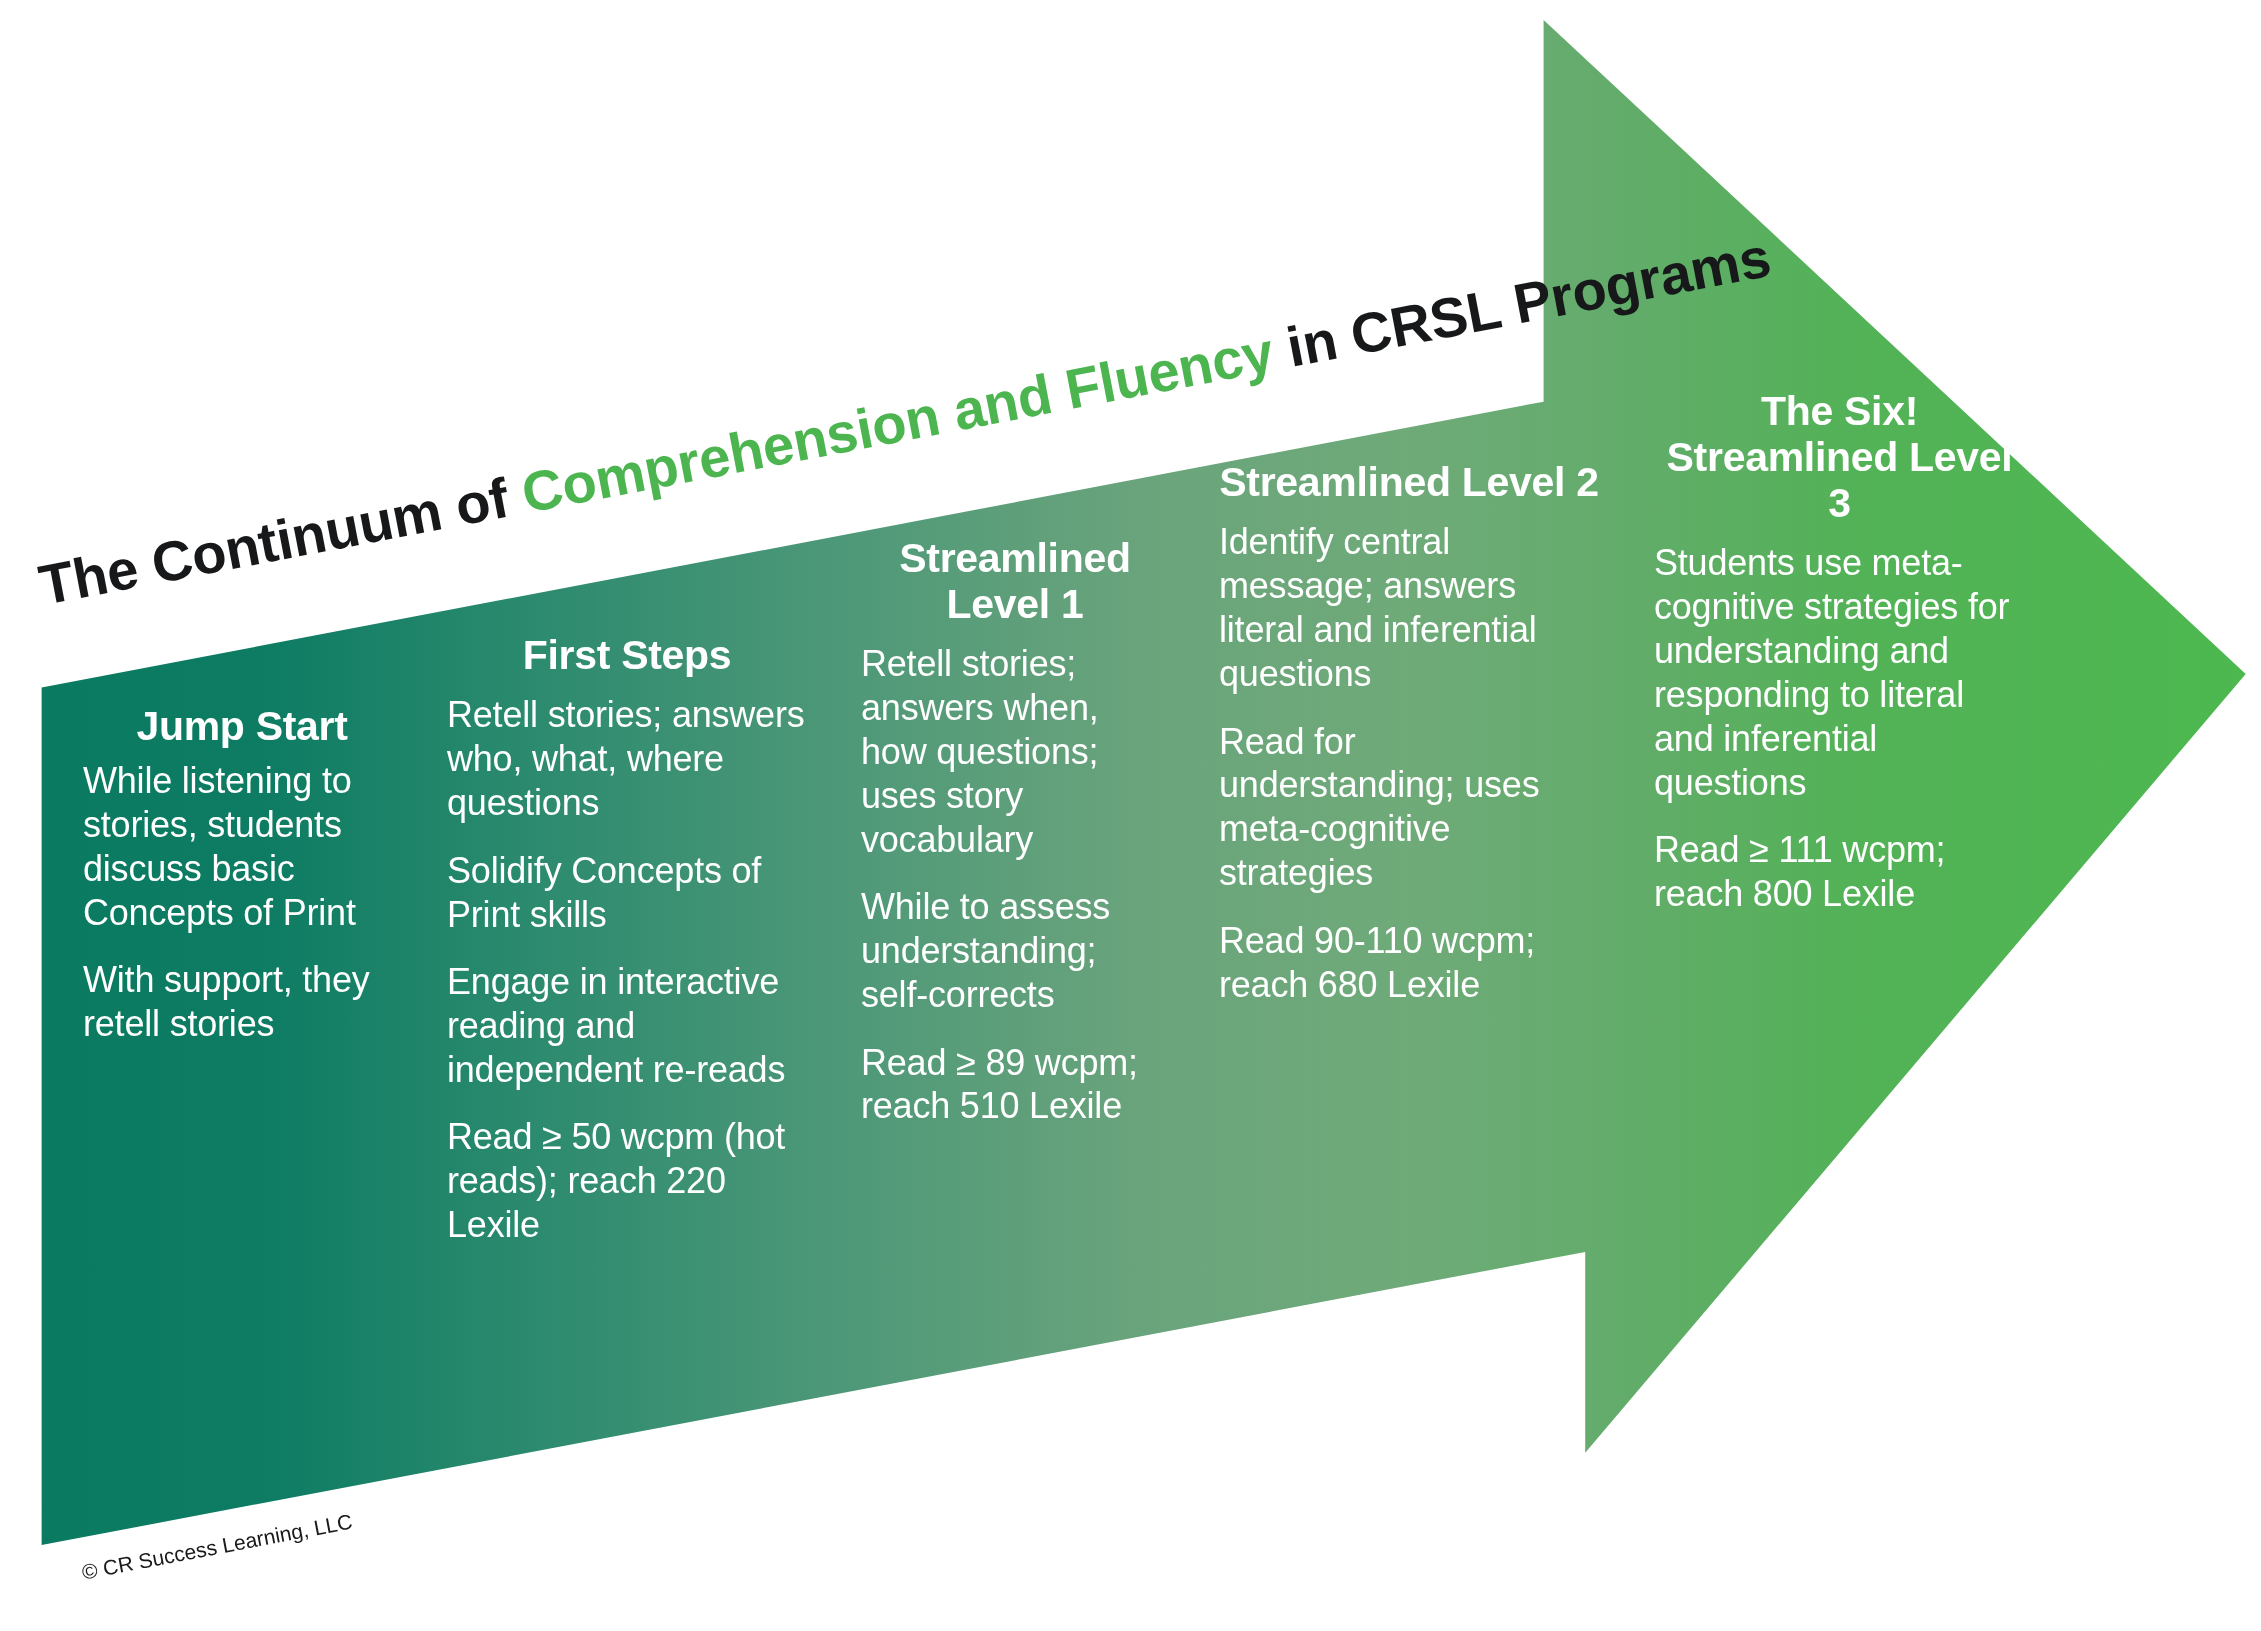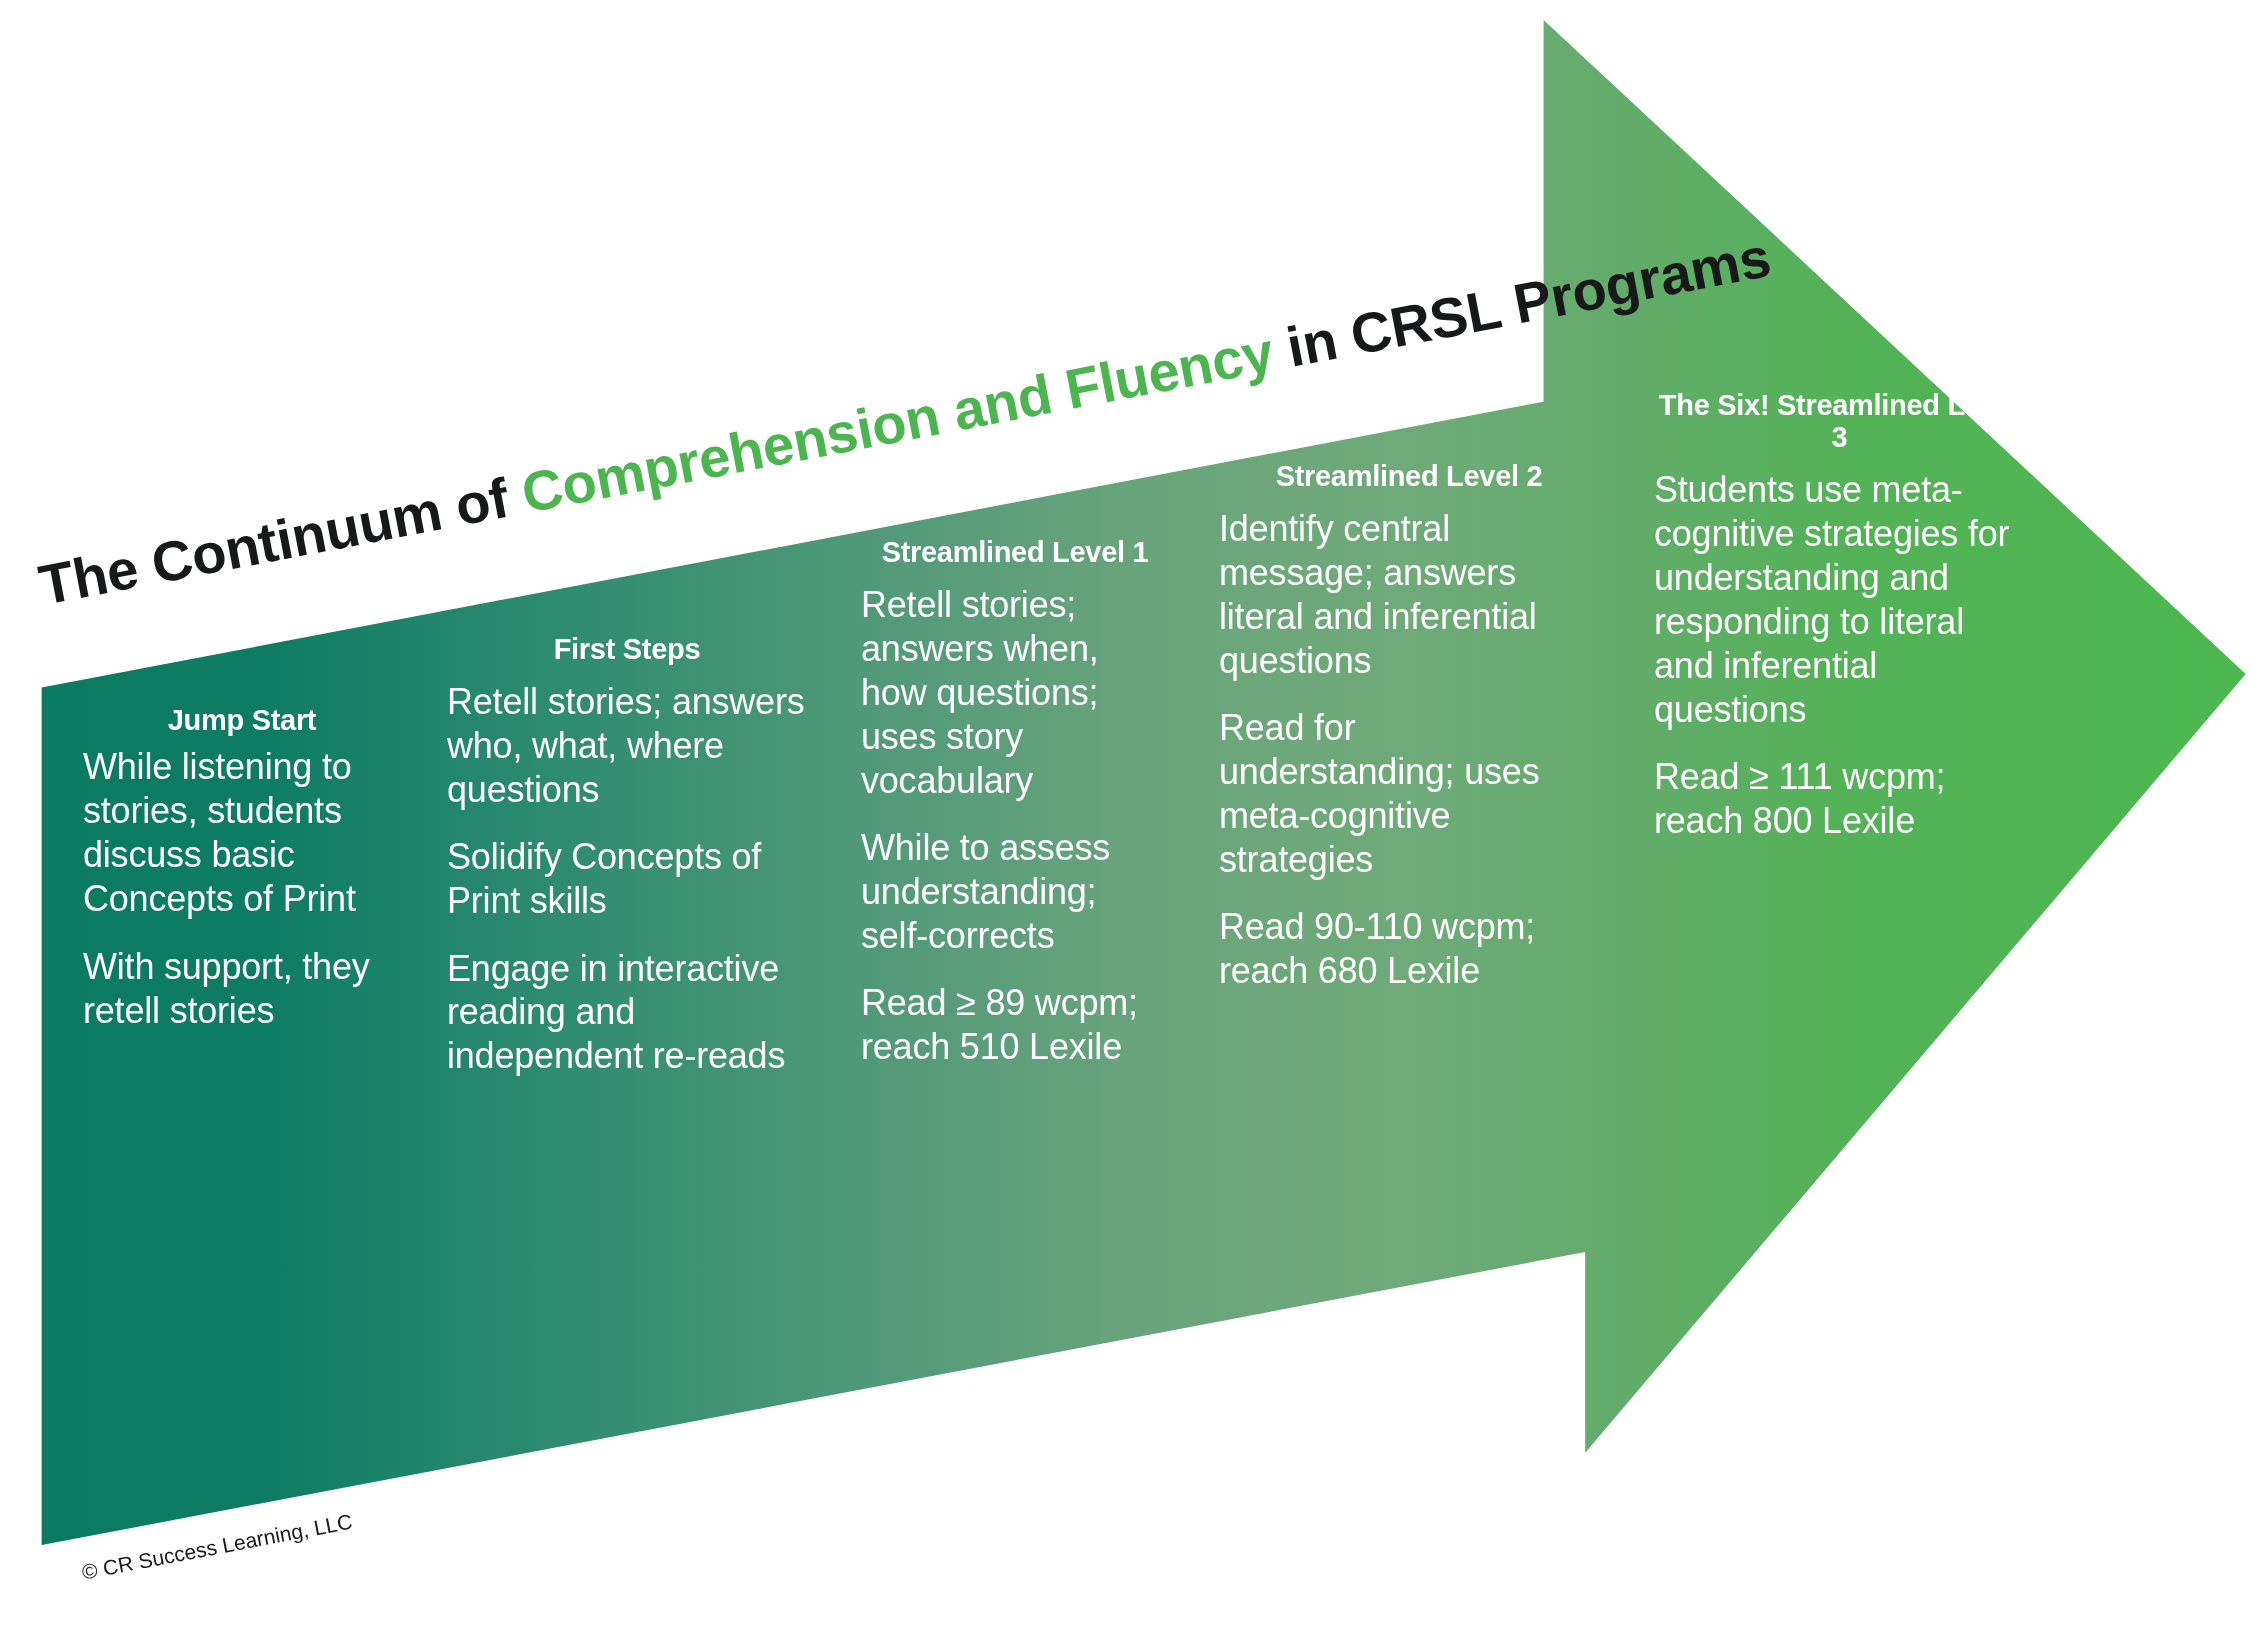--- a/index.html
+++ b/index.html
@@ -35,21 +35,21 @@
   }
   #title-band .t.accent{color:#4cb550;}
 
   
   .col{
     position:absolute;
     color:#ffffff;
     box-sizing:border-box;
   }
   .col .hd{
-    font-size:29px;
+    font-size:41px;
     font-weight:bold;
     line-height:1.12;
     text-align:center;
     margin:0 0 14.5px 0;
     letter-spacing:-0.3px;
   }
   .col p.body{
     font-size:36px;
     line-height:1.22;
     margin:0 0 23.5px 0;
@@ -115,20 +115,21 @@
     <div class="hd">Jump Start</div>
     <p class="body">While listening to stories, students discuss basic Concepts of Print</p>
     <p class="body">With support, they retell stories</p>
   </div>
 
   <div class="col" id="col-2">
     <div class="hd">First Steps</div>
     <p class="body">Retell stories; answers who, what, where questions</p>
     <p class="body">Solidify Concepts of Print skills</p>
     <p class="body">Engage in interactive reading and independent re-reads</p>
+    <p class="body">Read ≥ 50 wcpm (hot reads); reach 220 Lexile</p>
   </div>
 
   <div class="col" id="col-3">
     <div class="hd">Streamlined Level 1</div>
     <p class="body">Retell stories; answers when, how questions; uses story vocabulary</p>
     <p class="body">While to assess understanding; self-corrects</p>
     <p class="body">Read ≥ 89 wcpm; reach 510 Lexile</p>
   </div>
 
   <div class="col" id="col-4">

